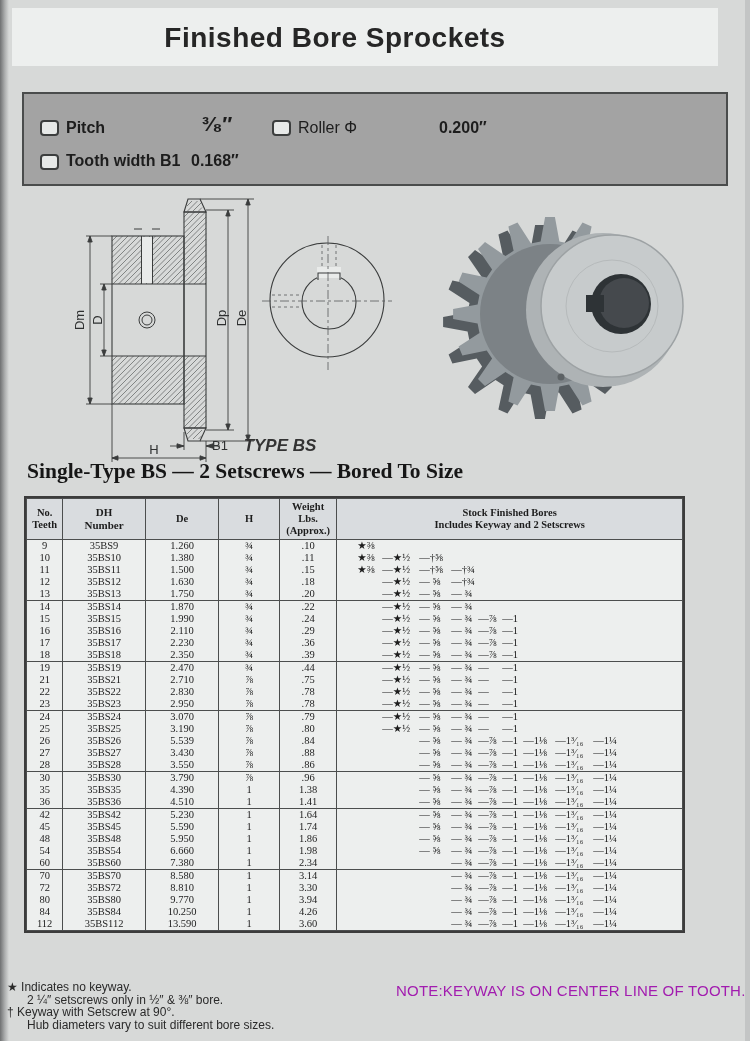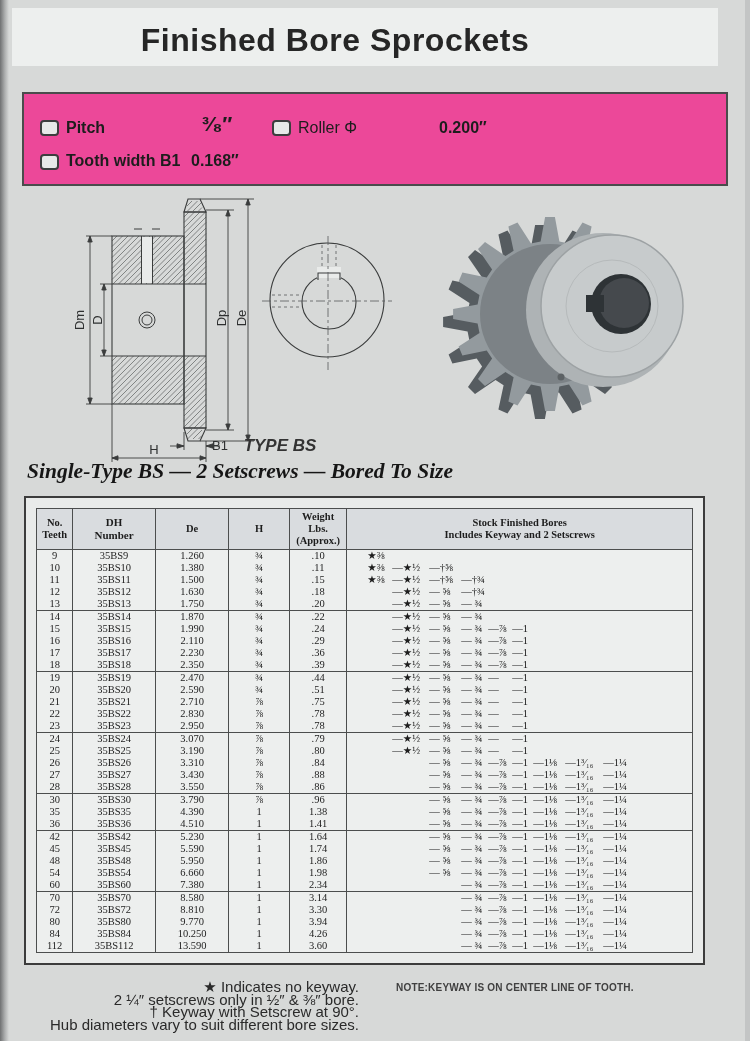--- a/index.html
+++ b/index.html
@@ -3,58 +3,58 @@
 <meta charset="utf-8">
 <style>
   html,body{margin:0;padding:0;}
   .page{position:relative;width:750px;height:1041px;background:#d7d9d8;overflow:hidden;
         font-family:"Liberation Sans",sans-serif;color:#1d1d1d;}
   .edge-left{position:absolute;left:0;top:0;width:9px;height:1041px;
      background:linear-gradient(to right,#6f7172,#aeb0b0 55%,#d7d9d8);}
   .edge-right{position:absolute;right:0;top:0;width:5px;height:1041px;background:#c3c5c5;}
   .title-band{position:absolute;left:12px;top:8px;width:706px;height:58px;background:#edefee;}
   .page-title{position:absolute;left:0;top:22px;width:670px;text-align:center;
-     font-size:32px;font-weight:bold;letter-spacing:.5px;color:#262626;}
+     font-size:28px;font-weight:bold;letter-spacing:.5px;color:#262626;}
   
   .spec-box{position:absolute;left:22px;top:92px;width:702px;height:90px;
-     border:2px solid #4a4c4c;background:#ec4899;}
+     border:2px solid #4a4c4c;background:#a3a3a3;}
   .cb{position:absolute;width:15px;height:12px;border:2px solid #3c3e3e;border-radius:4px;background:#e7e9e8;}
   .spec-t{position:absolute;font-size:16px;white-space:nowrap;}
   .b{font-weight:bold;}
   .frac-big{font-size:21px;font-weight:bold;}
   
   .dia{position:absolute;}
   svg text{font-family:"Liberation Sans",sans-serif;}
   .type-bs{position:absolute;left:175px;top:436px;width:210px;text-align:center;
      font-size:17px;font-style:italic;font-weight:bold;color:#333;}
   .table-title{position:absolute;left:27px;top:459px;font-family:"Liberation Serif",serif;
-     font-size:21.5px;font-weight:bold;color:#161616;white-space:nowrap;font-style:italic;}
+     font-size:21.5px;font-weight:bold;color:#161616;white-space:nowrap;}
   
   .tbl-wrap{position:absolute;left:24px;top:496px;width:657px;border:2px solid #3c3c3c;
-     padding:10px;background:#e9ebea;}
+     padding:0;background:#e9ebea;}
   table{border-collapse:collapse;width:100%;table-layout:fixed;background:#edefee;}
   table,th,td{border:1px solid #4c4e4e;}
   thead th{height:40px;background:#d9dcdf;font-family:"Liberation Serif",serif;
      font-size:10.5px;font-weight:bold;line-height:1.15;white-space:pre-line;
      vertical-align:middle;text-align:center;padding:0;}
   th.dh{font-size:11px;}
   tbody td{height:12px;padding:0;font-family:"Liberation Serif",serif;font-size:10.5px;
      line-height:12px;text-align:center;border-top:none;border-bottom:none;
      overflow:visible;white-space:nowrap;}
   tbody tr.grp td{border-top:1px solid #4c4e4e;}
   td.c5{position:relative;text-align:left;}
   .bt{position:absolute;top:0;line-height:12px;font-size:10.5px;white-space:nowrap;}
   .s0{left:20px}.s1{left:45px}.s2{left:82px}.s3{left:114px}.s4{left:141px}
   .s5{left:165px}.s6{left:186px}.s7{left:218px}.s8{left:256px}
   .cw0{width:36px}.cw1{width:82px}.cw2{width:73px}.cw3{width:60px}.cw4{width:57px}.cw5{width:343px}
   
-  .footnotes{position:absolute;left:30px;top:981px;font-size:15px;line-height:12.5px;color:#2a2a2a;text-align:right;}
+  .footnotes{position:absolute;left:7px;top:981px;font-size:12px;line-height:12.5px;color:#2a2a2a;}
   .fn-ind{padding-left:20px;}
-  .note{position:absolute;left:396px;top:982px;font-size:10px;font-weight:bold;
-     letter-spacing:.2px;color:#404040;}
+  .note{position:absolute;left:396px;top:982px;font-size:15px;font-weight:normal;
+     letter-spacing:.2px;color:#a21caf;}
 </style>
 </head>
 <body>
 
 <div class="page">
   <div class="edge-left"></div>
   <div class="edge-right"></div>
   <div class="title-band"></div>
 
   <div class="page-title">Finished Bore Sprockets</div>
@@ -415,34 +415,20 @@
             <td>.44</td>
             <td class="c5">
               <span class="bt s1">—★½</span>
               <span class="bt s2">— ⅝</span>
               <span class="bt s3">— ¾</span>
               <span class="bt s4">—</span>
               <span class="bt s5">—1</span>
             </td>
           </tr>
           <tr>
-            <td>20</td>
-            <td>35BS20</td>
-            <td>2.590</td>
-            <td>¾</td>
-            <td>.51</td>
-            <td class="c5">
-              <span class="bt s1">—★½</span>
-              <span class="bt s2">— ⅝</span>
-              <span class="bt s3">— ¾</span>
-              <span class="bt s4">—</span>
-              <span class="bt s5">—1</span>
-            </td>
-          </tr>
-          <tr>
             <td>21</td>
             <td>35BS21</td>
             <td>2.710</td>
             <td>⅞</td>
             <td>.75</td>
             <td class="c5">
               <span class="bt s1">—★½</span>
               <span class="bt s2">— ⅝</span>
               <span class="bt s3">— ¾</span>
               <span class="bt s4">—</span>
@@ -501,21 +487,21 @@
               <span class="bt s1">—★½</span>
               <span class="bt s2">— ⅝</span>
               <span class="bt s3">— ¾</span>
               <span class="bt s4">—</span>
               <span class="bt s5">—1</span>
             </td>
           </tr>
           <tr>
             <td>26</td>
             <td>35BS26</td>
-            <td>3.310</td>
+            <td>5.539</td>
             <td>⅞</td>
             <td>.84</td>
             <td class="c5">
               <span class="bt s2">— ⅝</span>
               <span class="bt s3">— ¾</span>
               <span class="bt s4">—⅞</span>
               <span class="bt s5">—1</span>
               <span class="bt s6">—1⅛</span>
               <span class="bt s7">—1³⁄₁₆</span>
               <span class="bt s8">—1¼</span>

